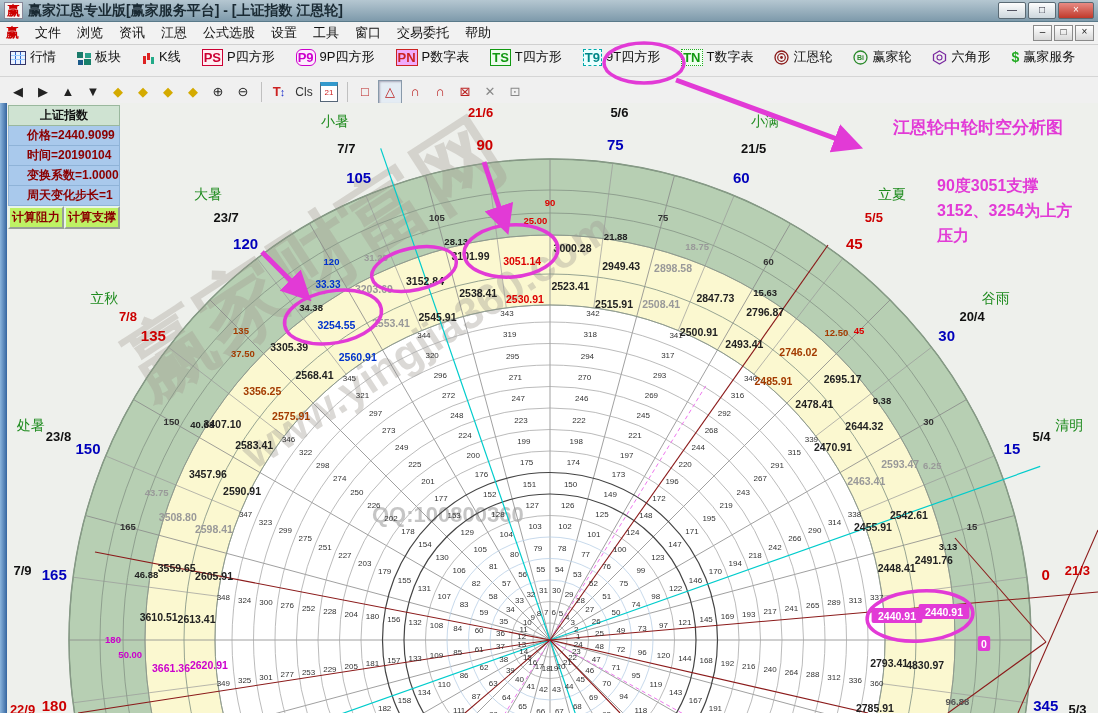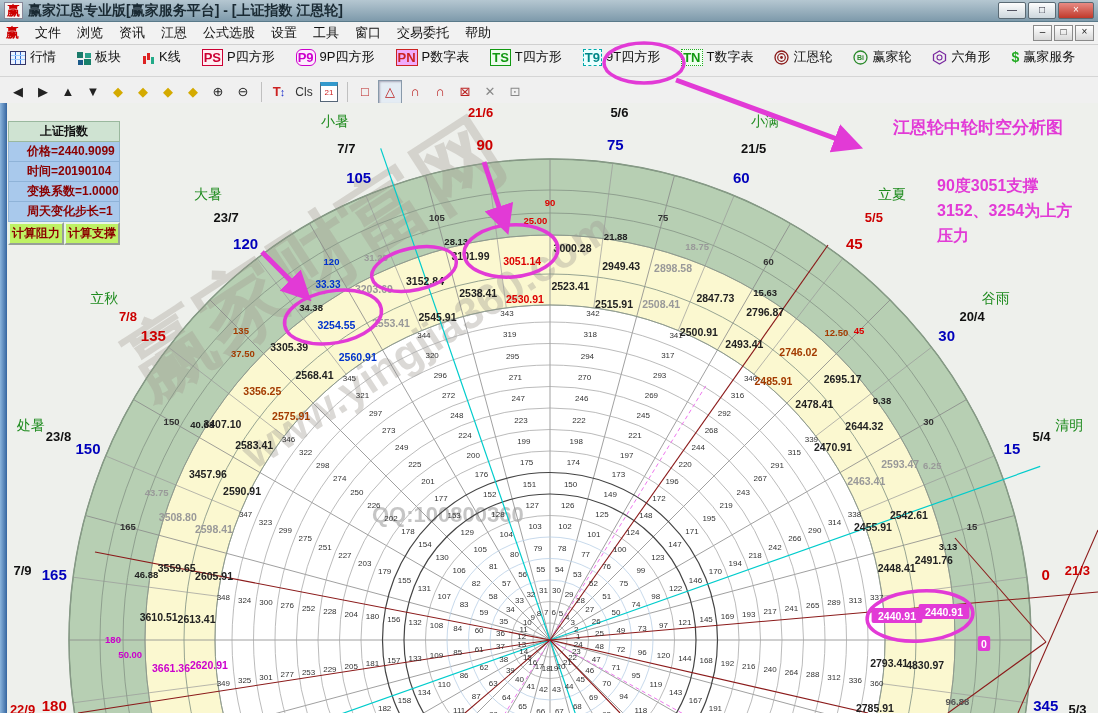--- a/index.html
+++ b/index.html
@@ -57,21 +57,21 @@
   .tfix{position:relative;font-weight:bold;}
   .tfix .t{color:#c22;font-size:13px;}
   .tfix .ar{color:#23c;font-size:11px;margin-left:-1px;}
   
   #chart{position:absolute;left:0;top:103px;width:1098px;height:610px;background:#eef0ec;}
   #wheel{position:absolute;left:0;top:0;}
   
   #leftframe{position:absolute;left:0;top:103px;width:7px;height:610px;background:linear-gradient(90deg,#8ab4dc,#35659f);z-index:5;}
   
   #panel{position:absolute;left:8px;top:2px;width:112px;z-index:6;font-size:12px;}
-  #panel .hd{background:#cfe3d2;border:1px solid #9ab89e;text-align:center;color:#111;padding:1px 17px;font-weight:bold;margin-top:16px;}
+  #panel .hd{background:#cfe3d2;border:1px solid #9ab89e;text-align:center;color:#111;padding:1px 17px;font-weight:bold;}
   #panel .row{background:#a9c9ec;border:1px solid #8fb3d8;border-top:none;color:#8b0000;font-weight:bold;padding:1px 18px;white-space:nowrap;overflow:hidden;}
   #panel .btns{display:flex;}
   #panel .pbtn{flex:1;background:#bef264;border:2px outset #e8f4e8;color:#8b0000;font-weight:bold;text-align:center;padding:1px 0;cursor:pointer;font-size:12px;white-space:nowrap;}
   #overlay{position:absolute;left:0;top:0;z-index:9;pointer-events:none;}
 </style>
 </head>
 <body>
 
 <div id="win">
   <div class="titlebar">

